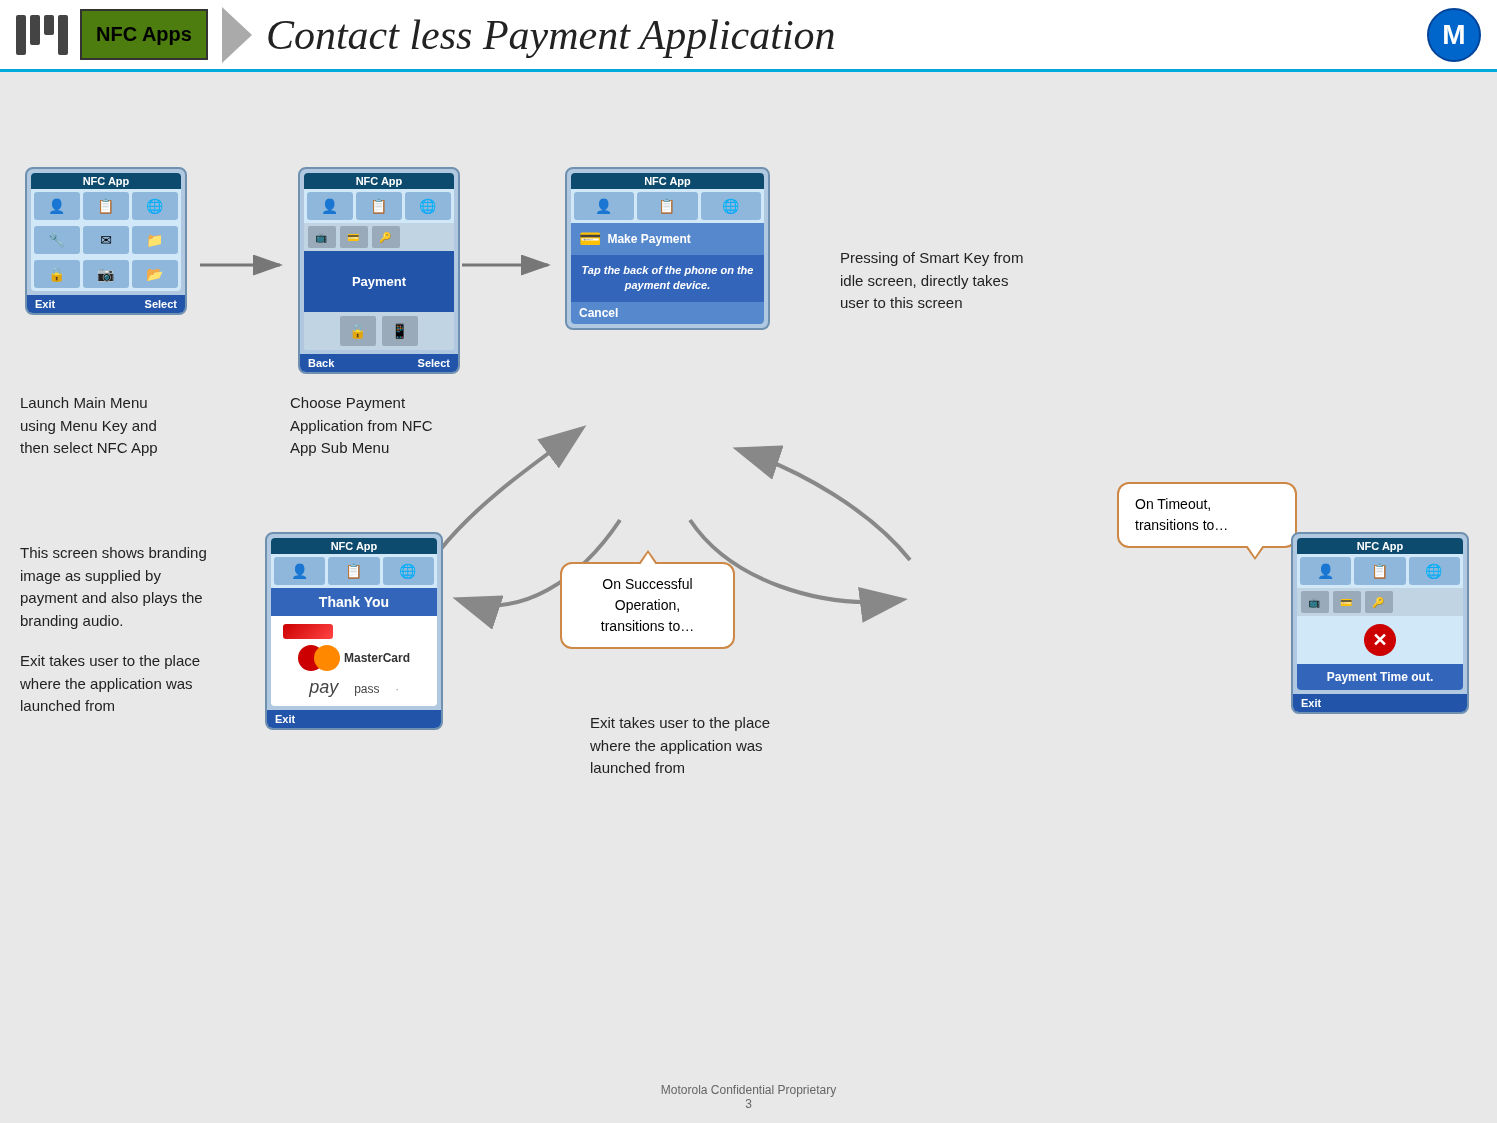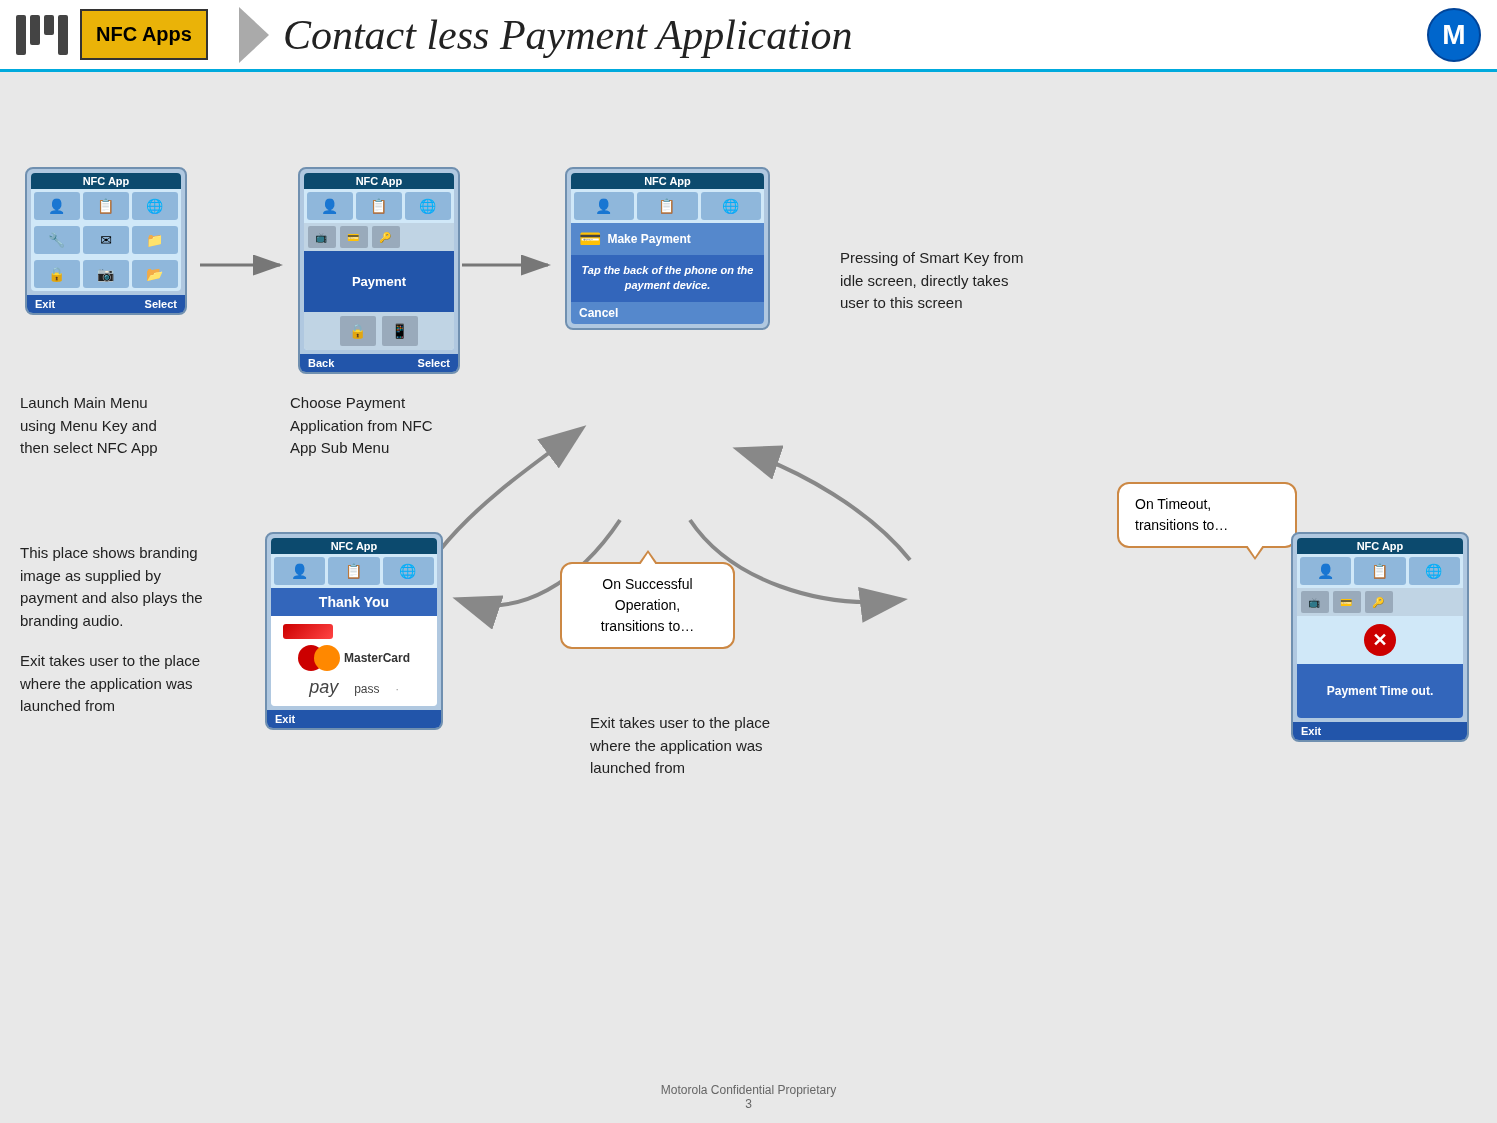--- a/index.html
+++ b/index.html
@@ -34,26 +34,26 @@
     .header-bar {
       width: 10px;
       background: #444;
       border-radius: 2px;
     }
     .header-bar:nth-child(1) { height: 40px; }
     .header-bar:nth-child(2) { height: 30px; }
     .header-bar:nth-child(3) { height: 20px; }
     .header-bar:nth-child(4) { height: 40px; }
     .nfc-apps-box {
-      background: #eab308;
+      background: #4d7c0f;
       border: 2px solid #333;
       padding: 12px 14px;
       font-weight: bold;
       font-size: 20px;
-      margin-right: 17px;
+      margin-right: 0;
     }
     .header-title {
       font-family: Georgia, 'Times New Roman', serif;
       font-style: italic;
       font-size: 42px;
       color: #222;
       flex: 1;
     }
     .motorola-logo {
       width: 54px;
@@ -352,31 +352,31 @@
         </div>
         <div style="background:#c0d4e4;padding:3px 4px;display:flex;gap:4px;align-items:center;">
           <div style="width:28px;height:22px;background:#9ab;border-radius:2px;font-size:10px;display:flex;align-items:center;justify-content:center;">📺</div>
           <div style="width:28px;height:22px;background:#9ab;border-radius:2px;font-size:10px;display:flex;align-items:center;justify-content:center;">💳</div>
           <div style="width:28px;height:22px;background:#9ab;border-radius:2px;font-size:10px;display:flex;align-items:center;justify-content:center;">🔑</div>
         </div>
 
         <div style="display:flex;justify-content:center;padding:8px;">
           <div style="width:32px;height:32px;border-radius:50%;background:#cc0000;display:flex;align-items:center;justify-content:center;color:white;font-size:18px;font-weight:bold;">✕</div>
         </div>
-        <div style="background:#3366bb;color:white;font-size:12px;font-weight:bold;text-align:center;padding:20px;">Payment Time out.</div>
+        <div style="background:#3366bb;color:white;font-size:12px;font-weight:bold;text-align:center;padding:6px;">Payment Time out.</div>
       </div>
       <div class="phone-bottom-bar">
         <span>Exit</span>
       </div>
     </div>
   </div>
 
   <div style="position:absolute;top:470px;left:20px;width:240px;">
     <div class="label-text">
-      <span>This place shows branding</span><br>
+      <span>This screen shows branding</span><br>
       <span>image as supplied by</span><br>
       <span>payment and also plays the</span><br>
       <span>branding audio.</span>
     </div>
     <br>
     <div class="label-text">
       <span>Exit takes user to the place</span><br>
       <span>where the application was</span><br>
       <span>launched from</span>
     </div>

